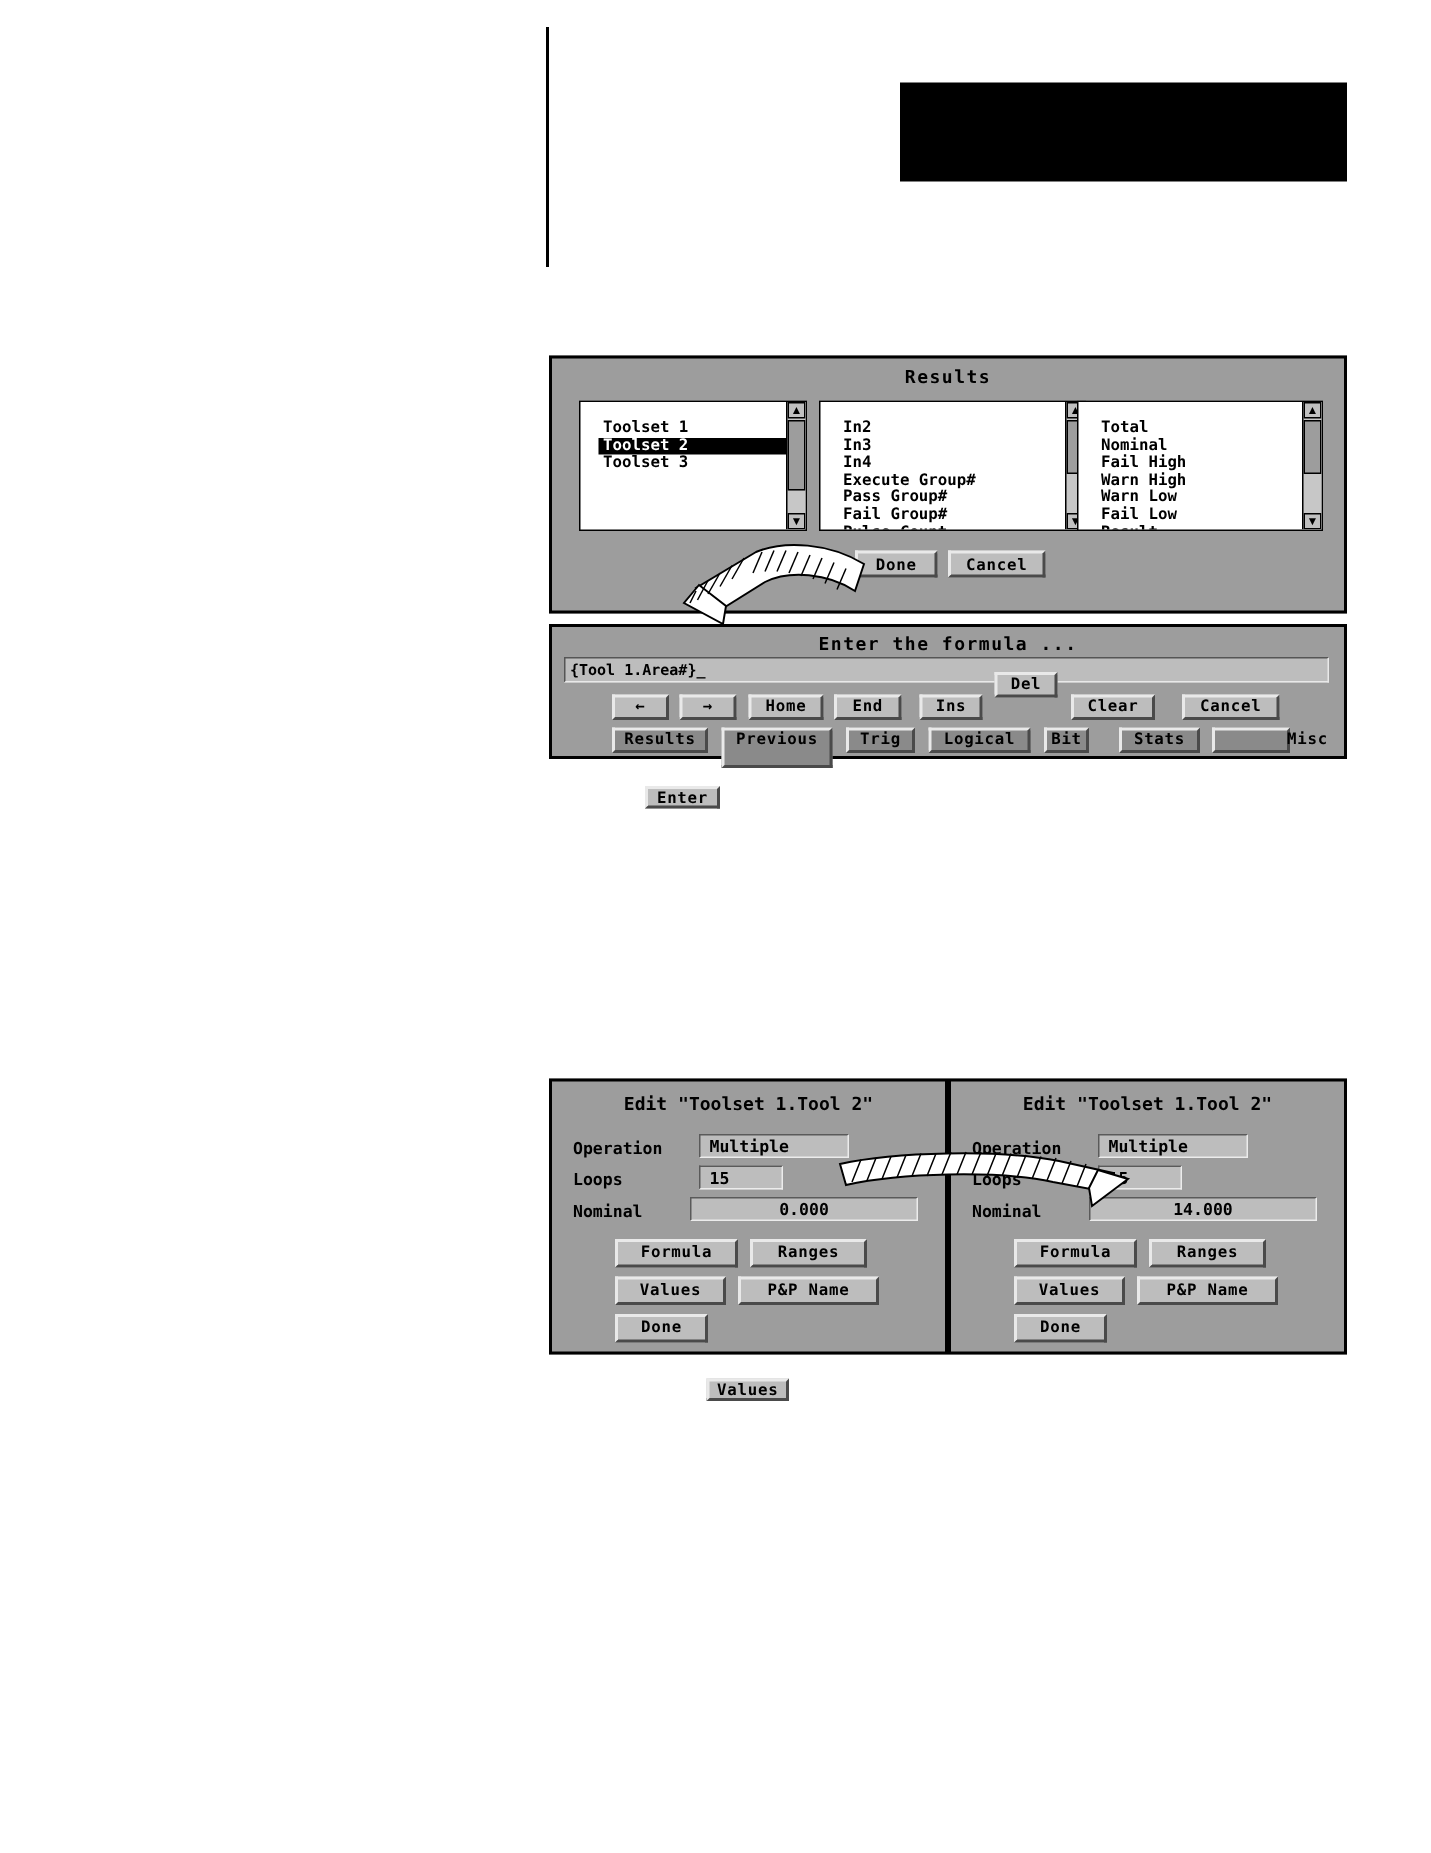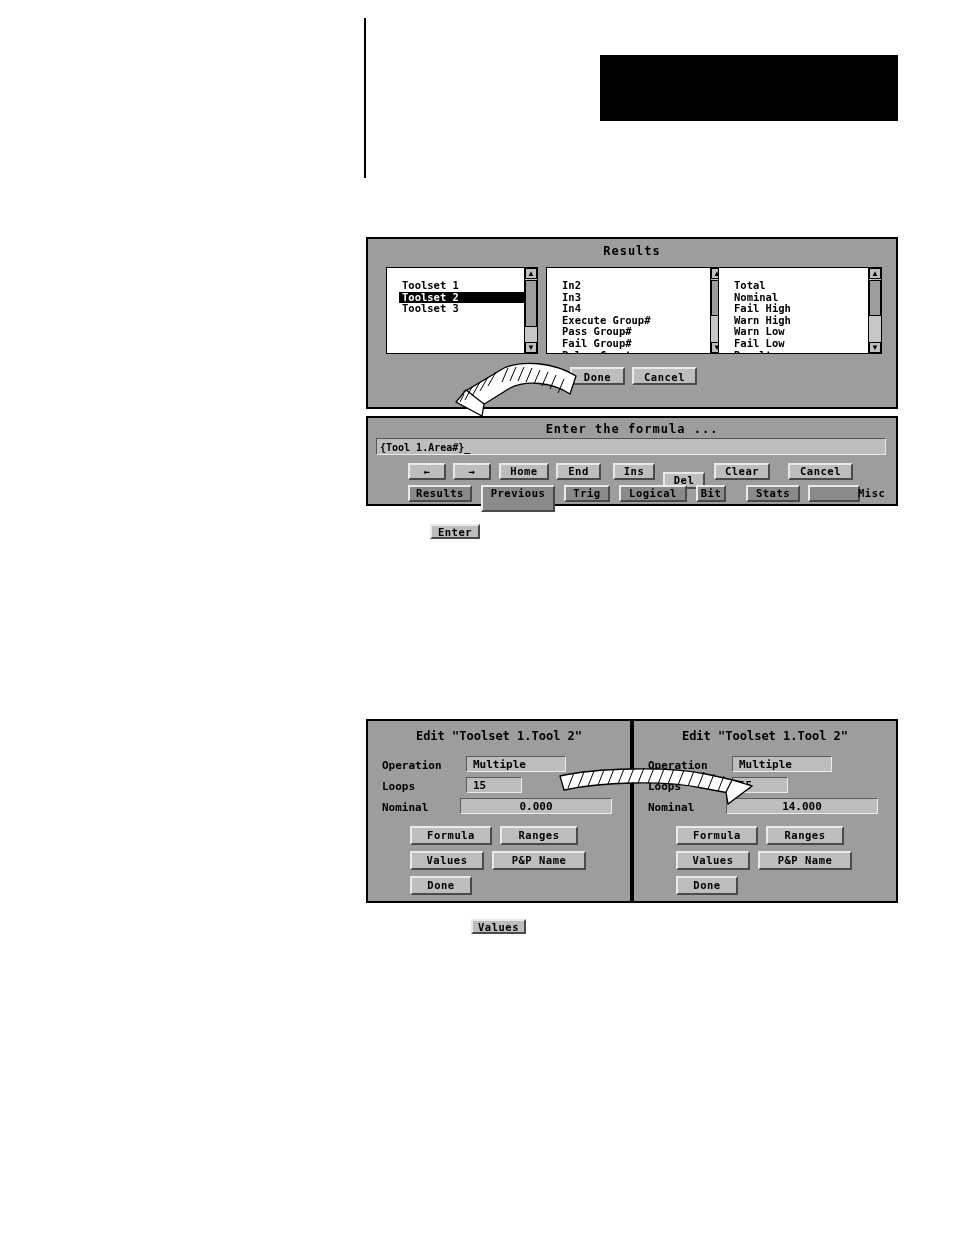--- a/index.html
+++ b/index.html
@@ -136,21 +136,21 @@
   <div class="dlg-title" style="margin-top:4px;">Enter the formula ...</div>
   <div id="formula-field">
     <div id="formula-text">{Tool 1.Area#}_</div>
   </div>
 
   <div class="btn abs" style="left:40px;top:45px;width:38px;height:17px;line-height:13px;">←</div>
   <div class="btn abs" style="left:85px;top:45px;width:38px;height:17px;line-height:13px;">→</div>
   <div class="btn abs" style="left:131px;top:45px;width:50px;height:17px;line-height:13px;">Home</div>
   <div class="btn abs" style="left:188px;top:45px;width:45px;height:17px;line-height:13px;">End</div>
   <div class="btn abs" style="left:245px;top:45px;width:42px;height:17px;line-height:13px;">Ins</div>
-  <div class="btn abs" style="left:295px;top:54px;width:42px;height:17px;line-height:13px;">Del</div>
+  <div class="btn abs" style="left:295px;top:30px;width:42px;height:17px;line-height:13px;">Del</div>
   <div class="btn abs" style="left:346px;top:45px;width:56px;height:17px;line-height:13px;">Clear</div>
   <div class="btn abs" style="left:420px;top:45px;width:65px;height:17px;line-height:13px;">Cancel</div>
 
   <div class="btn abs dark" style="left:40px;top:67px;width:64px;height:17px;line-height:13px;">Results</div>
   <div class="btn abs dark" style="left:113px;top:67px;width:74px;height:27px;line-height:13px;">Previous</div>
   <div class="btn abs dark" style="left:196px;top:67px;width:46px;height:17px;line-height:13px;">Trig</div>
   <div class="btn abs dark" style="left:251px;top:67px;width:68px;height:17px;line-height:13px;">Logical</div>
   <div class="btn abs dark" style="left:328px;top:67px;width:30px;height:17px;line-height:13px;">Bit</div>
   <div class="btn abs dark" style="left:378px;top:67px;width:54px;height:17px;line-height:13px;">Stats</div>
   <div class="btn abs dark" style="left:440px;top:67px;width:50px;height:17px;line-height:13px;padding-left:48px;">Misc</div>

